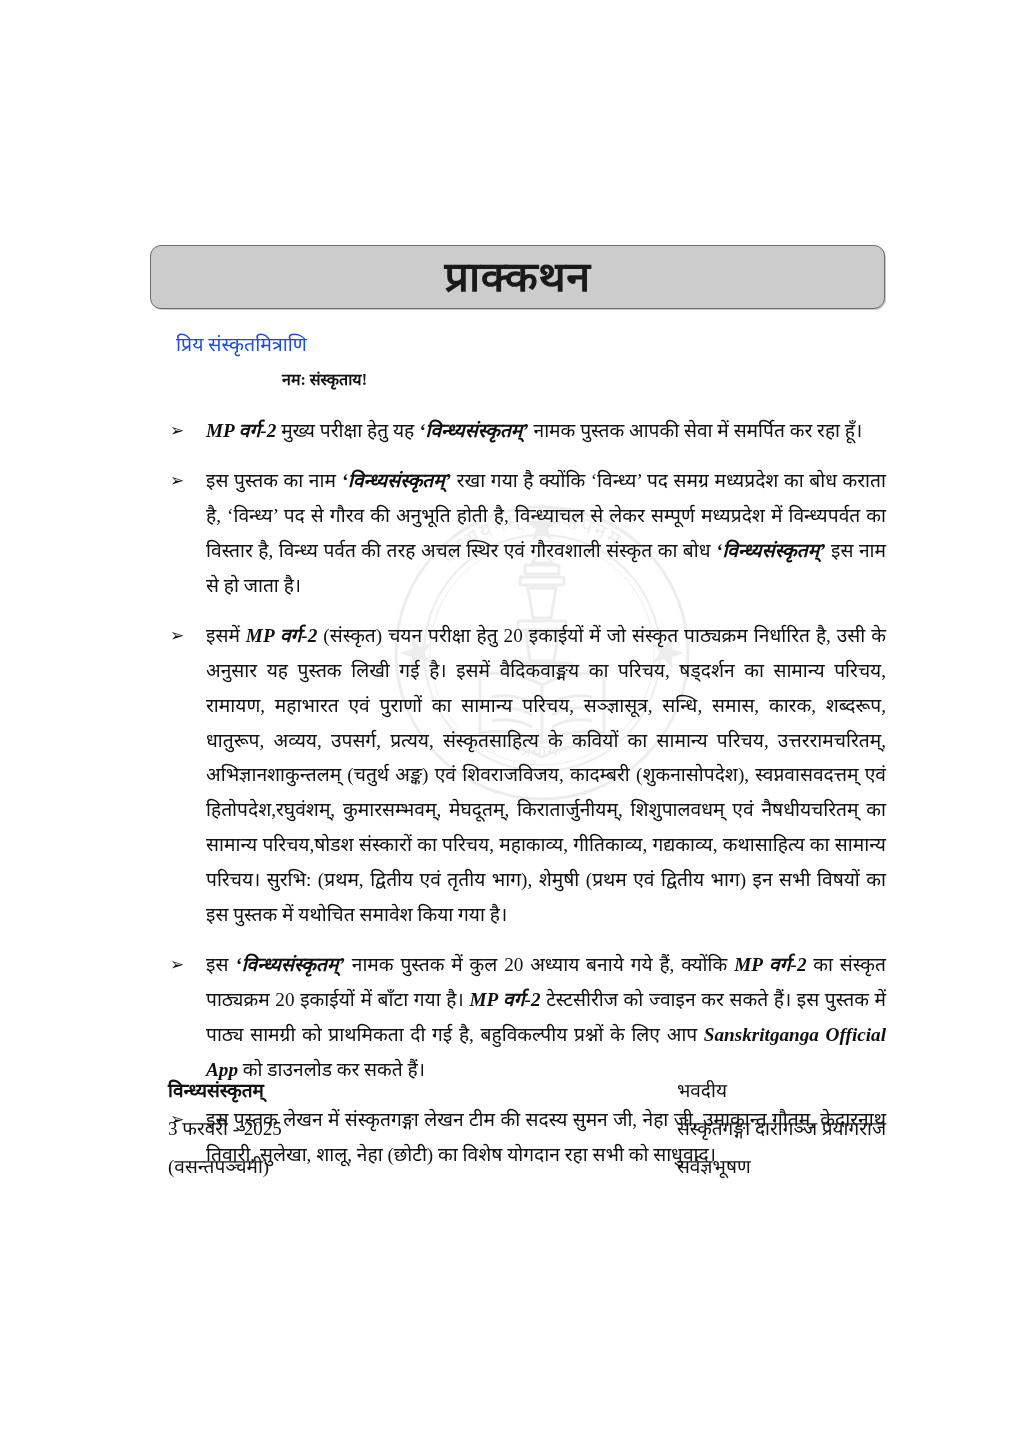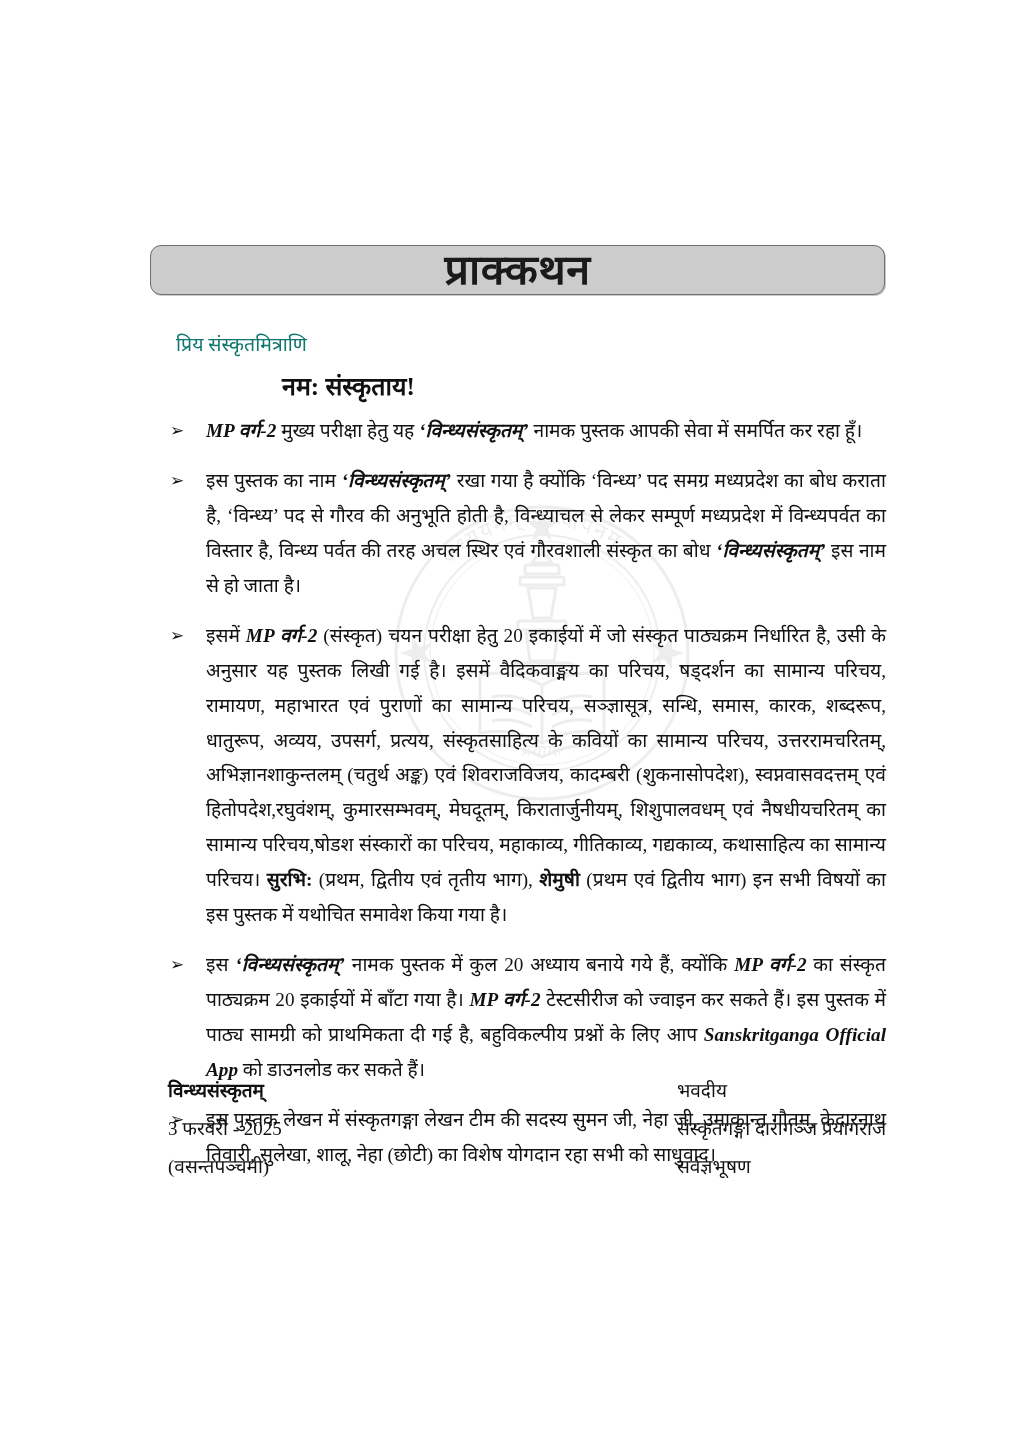--- a/index.html
+++ b/index.html
@@ -46,21 +46,21 @@
     width: 1024px;
     z-index: 2;
   }
 
   
   .title-bar {
     position: absolute;
     left: 150px;
     top: 245px;
     width: 735px;
-    height: 50px;
+    height: 64px;
     background: #cccccc;
     border: 1.5px solid #6d6d6d;
     border-radius: 11px;
     box-sizing: border-box;
     display: flex;
     align-items: center;
     justify-content: center;
     box-shadow: 1px 1px 0 rgba(0,0,0,0.20);
   }
   .title-text {
@@ -76,24 +76,24 @@
   
   .salutation {
     position: absolute;
     left: 176px;
     top: 330px;
     width: 710px;
   }
   .sal-line-1 {
     font-size: 19.5px;
     line-height: 1.55;
-    color: #0f766e;
+    color: #1d4ed8;
   }
   .sal-line-2 {
-    font-size: 25px;
+    font-size: 16px;
     line-height: 1.55;
     color: #111;
     font-weight: bold;
     margin-left: 106px;
     margin-top: 8px;
   }
 
   
   .bullets {
     position: absolute;
@@ -116,21 +116,21 @@
     position: absolute;
     left: 2px;
     top: 1px;
     font-size: 17px;
     line-height: 1.82;
     color: #111;
     font-family: "DejaVu Sans", sans-serif;
   }
   .bullet-body { display: block; }
 
-  .b { font-weight: bold; }
+  .b { font-weight: normal; }
   .bi { font-weight: bold; font-style: italic; }
   .lat { font-family: "Liberation Serif", serif; font-weight: bold; font-style: italic; }
 
   
   .sig {
     position: absolute;
     left: 168px;
     top: 1072px;
     width: 718px;
     display: flex;

